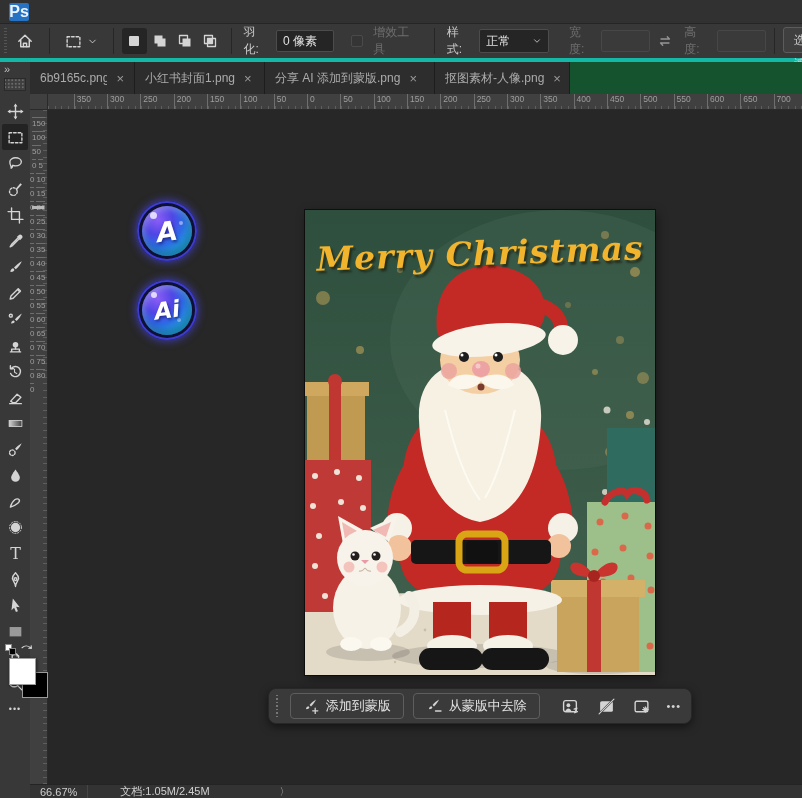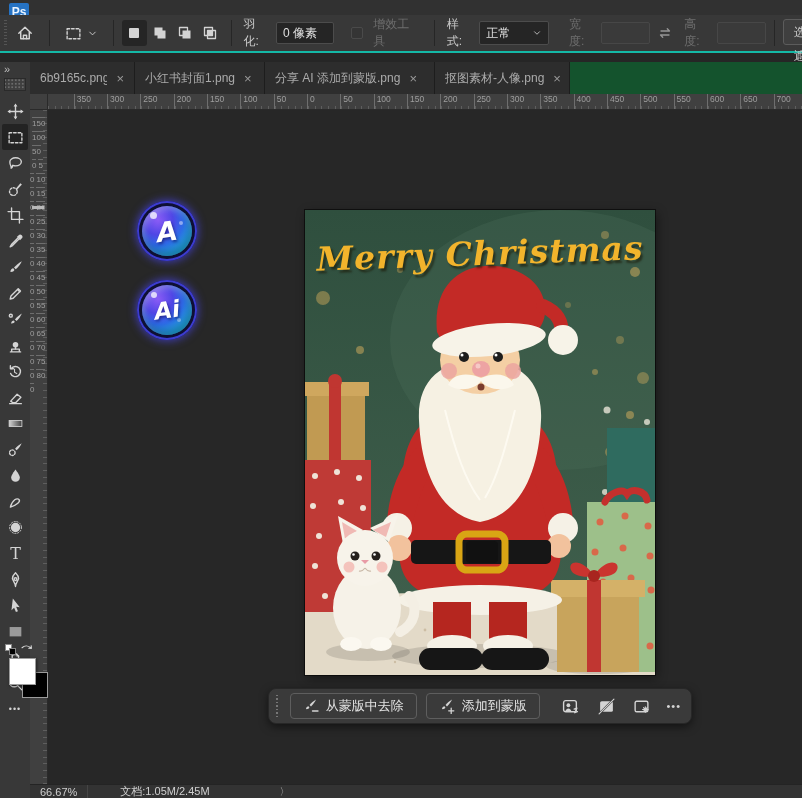--- a/index.html
+++ b/index.html
@@ -7,25 +7,25 @@
   body {
     position: relative; overflow: hidden;
     background: #262626; color: #d6d6d6;
     font-family: "Liberation Sans", sans-serif; font-size: 12px;
     -webkit-font-smoothing: antialiased;
   }
   .abs { position: absolute; }
 
   
   #menubar { left:0; top:0; width:802px; height:24px; background:#313131; border-bottom:1px solid #252525; display:flex; align-items:center; }
-  #ps-logo { width:20px; height:18px; margin:0 8px 0 9px; background:#2673c4; border-radius:2px; color:#eaf4ff; font-weight:bold; font-size:12px; display:flex; align-items:center; justify-content:center; }
+  #ps-logo { width:20px; height:18px; margin:0 8px 0 9px; background:#2673c4; border-radius:2px; color:#eaf4ff; font-weight:bold; font-size:16px; display:flex; align-items:center; justify-content:center; }
   .menu-item { padding:0 10px; height:24px; line-height:24px; color:#dcdcdc; font-size:12.5px; cursor:default; }
 
   
-  #optionsbar { left:0; top:15px; width:802px; height:38px; background:#383838; border-bottom:2px solid #14b8a6; display:flex; align-items:center; }
+  #optionsbar { left:0; top:24px; width:802px; height:38px; background:#383838; border-bottom:4px solid #14b8a6; display:flex; align-items:center; }
   .ob-grip { width:7px; height:26px; margin-left:2px; background-image:repeating-linear-gradient(to bottom,#555 0 1px,transparent 1px 3px); background-size:3px 100%; background-repeat:no-repeat; background-position:2px 0; }
   .ob-sep { width:1px; height:26px; background:#262626; margin:0 8px; }
   .ob-btn { display:flex; align-items:center; justify-content:center; height:28px; padding:0 7px; border-radius:3px; }
   .ob-label { color:#c9c9c9; margin:0 6px 0 4px; }
   .ob-label.dim, .dim { color:#6e6e6e; }
   .ob-input { width:58px; height:22px; background:#252525; border:1px solid #4c4c4c; border-radius:2px; color:#e0e0e0; font-size:12px; padding:0 6px; font-family:"Liberation Sans",sans-serif; }
   .ob-input.disabled { background:#3a3a3a; border-color:#474747; width:50px; }
   .ob-select { width:72px; height:24px; background:#252525; border:1px solid #4c4c4c; border-radius:2px; display:flex; align-items:center; justify-content:space-between; padding:0 6px; color:#e0e0e0; }
   .mode-btn { width:26px; height:26px; display:flex; align-items:center; justify-content:center; border-radius:3px; }
   .mode-btn.active { background:#252525; }
@@ -557,31 +557,31 @@
     </svg>
     <div id="canvas-title">Merry Christmas</div>
   </div>
 
   <div id="taskbar">
     <div id="taskbar-grip"></div>
     <div class="tb-btn">
       <svg class="ti" width="16" height="16" viewBox="0 0 16 16">
         <path class="f" d="M13 1.6c-2.3 1.3-5 3.6-6.4 5.5l1.4 1.4C9.8 7 11.9 4 13 1.6z"></path>
         <path class="f" d="M5.5 8.3c-1.3.1-2.2 1-2.5 2.8 1.6.2 2.9-.4 3.4-1.5z"></path>
-        <path d="M9.5 13h5.5"></path>
-      </svg>
-      <span>从蒙版中去除</span>
+        <path d="M9.7 12.8h5.1M12.2 10.2v5.2"></path>
+      </svg>
+      <span>添加到蒙版</span>
     </div>
     <div class="tb-btn">
       <svg class="ti" width="16" height="16" viewBox="0 0 16 16">
         <path class="f" d="M13 1.6c-2.3 1.3-5 3.6-6.4 5.5l1.4 1.4C9.8 7 11.9 4 13 1.6z"></path>
         <path class="f" d="M5.5 8.3c-1.3.1-2.2 1-2.5 2.8 1.6.2 2.9-.4 3.4-1.5z"></path>
-        <path d="M9.7 12.8h5.1M12.2 10.2v5.2"></path>
-      </svg>
-      <span>添加到蒙版</span>
+        <path d="M9.5 13h5.5"></path>
+      </svg>
+      <span>从蒙版中去除</span>
     </div>
     <div class="tb-icon">
       <svg class="ti" width="17" height="17" viewBox="0 0 16 16">
         <rect x="1.5" y="2.5" width="12" height="10.5" rx="2"></rect>
         <circle class="f" cx="6" cy="6.8" r="1.8"></circle>
         <path class="f" d="M3 13c.4-2 1.6-3.2 3-3.2s2.6 1.2 3 3.2z"></path>
         <path d="M11.5 10.5l2.5-1-1 2.5M12 13.8l2.5-1"></path>
       </svg>
     </div>
     <div class="tb-icon">

